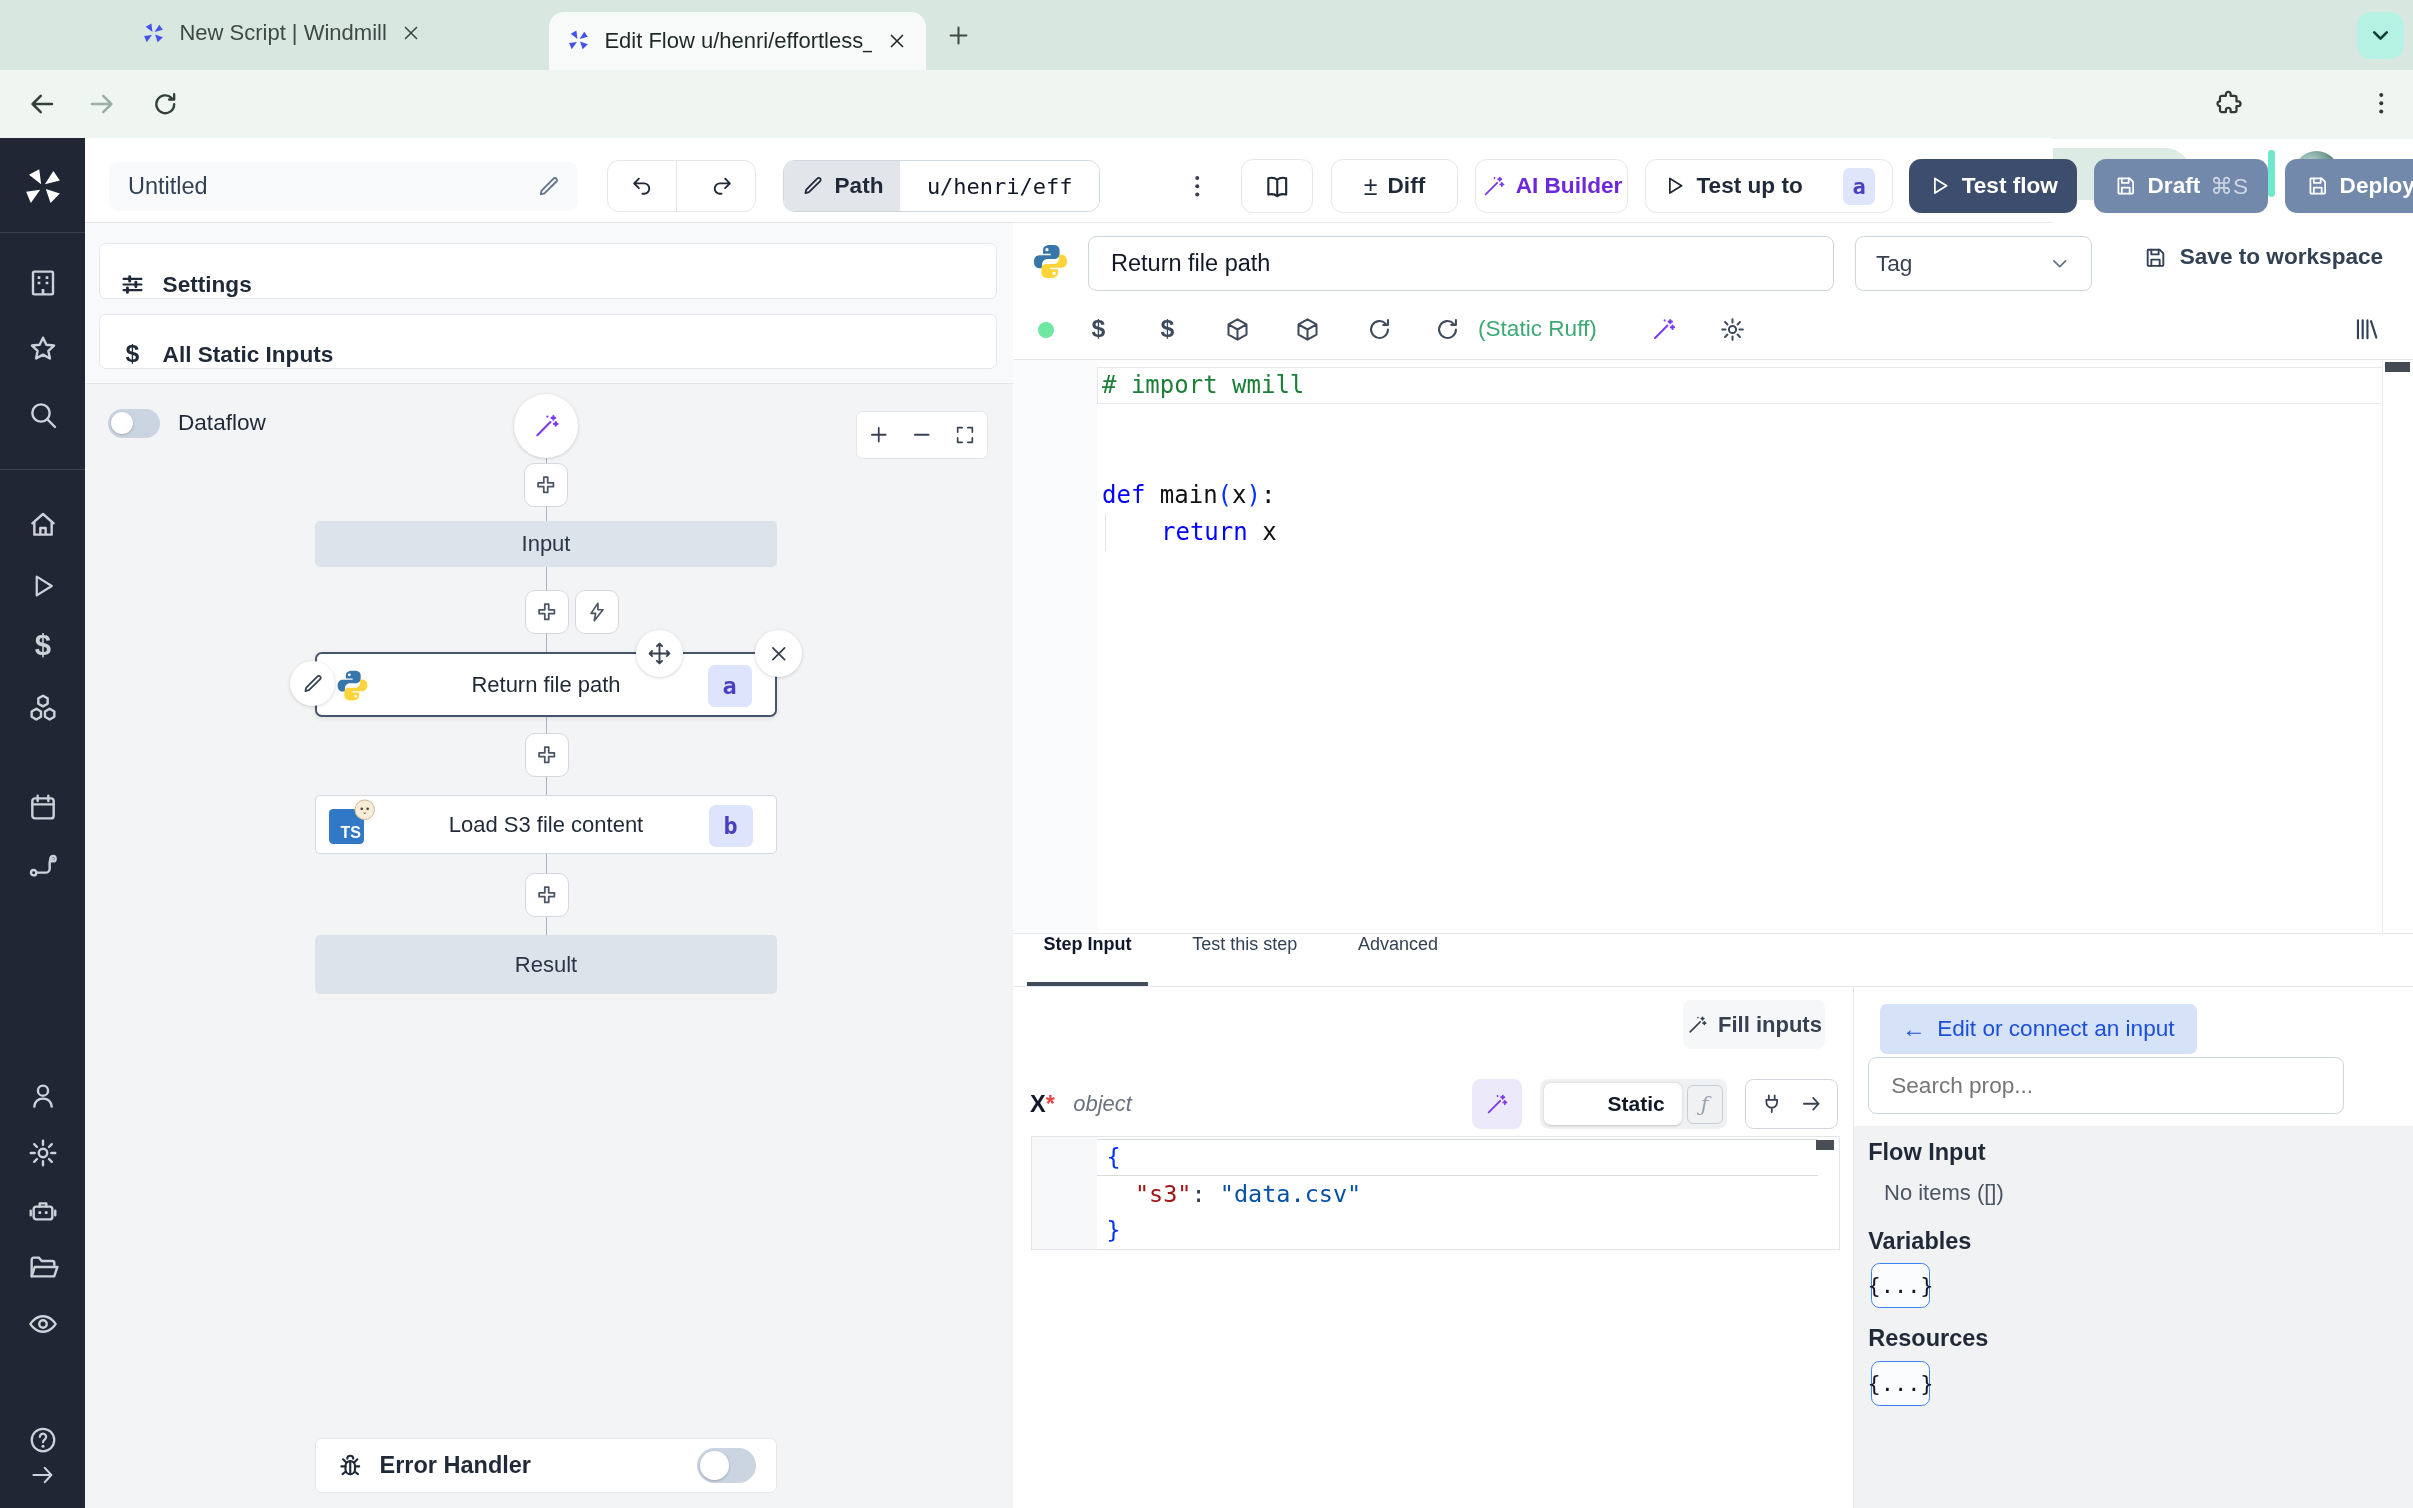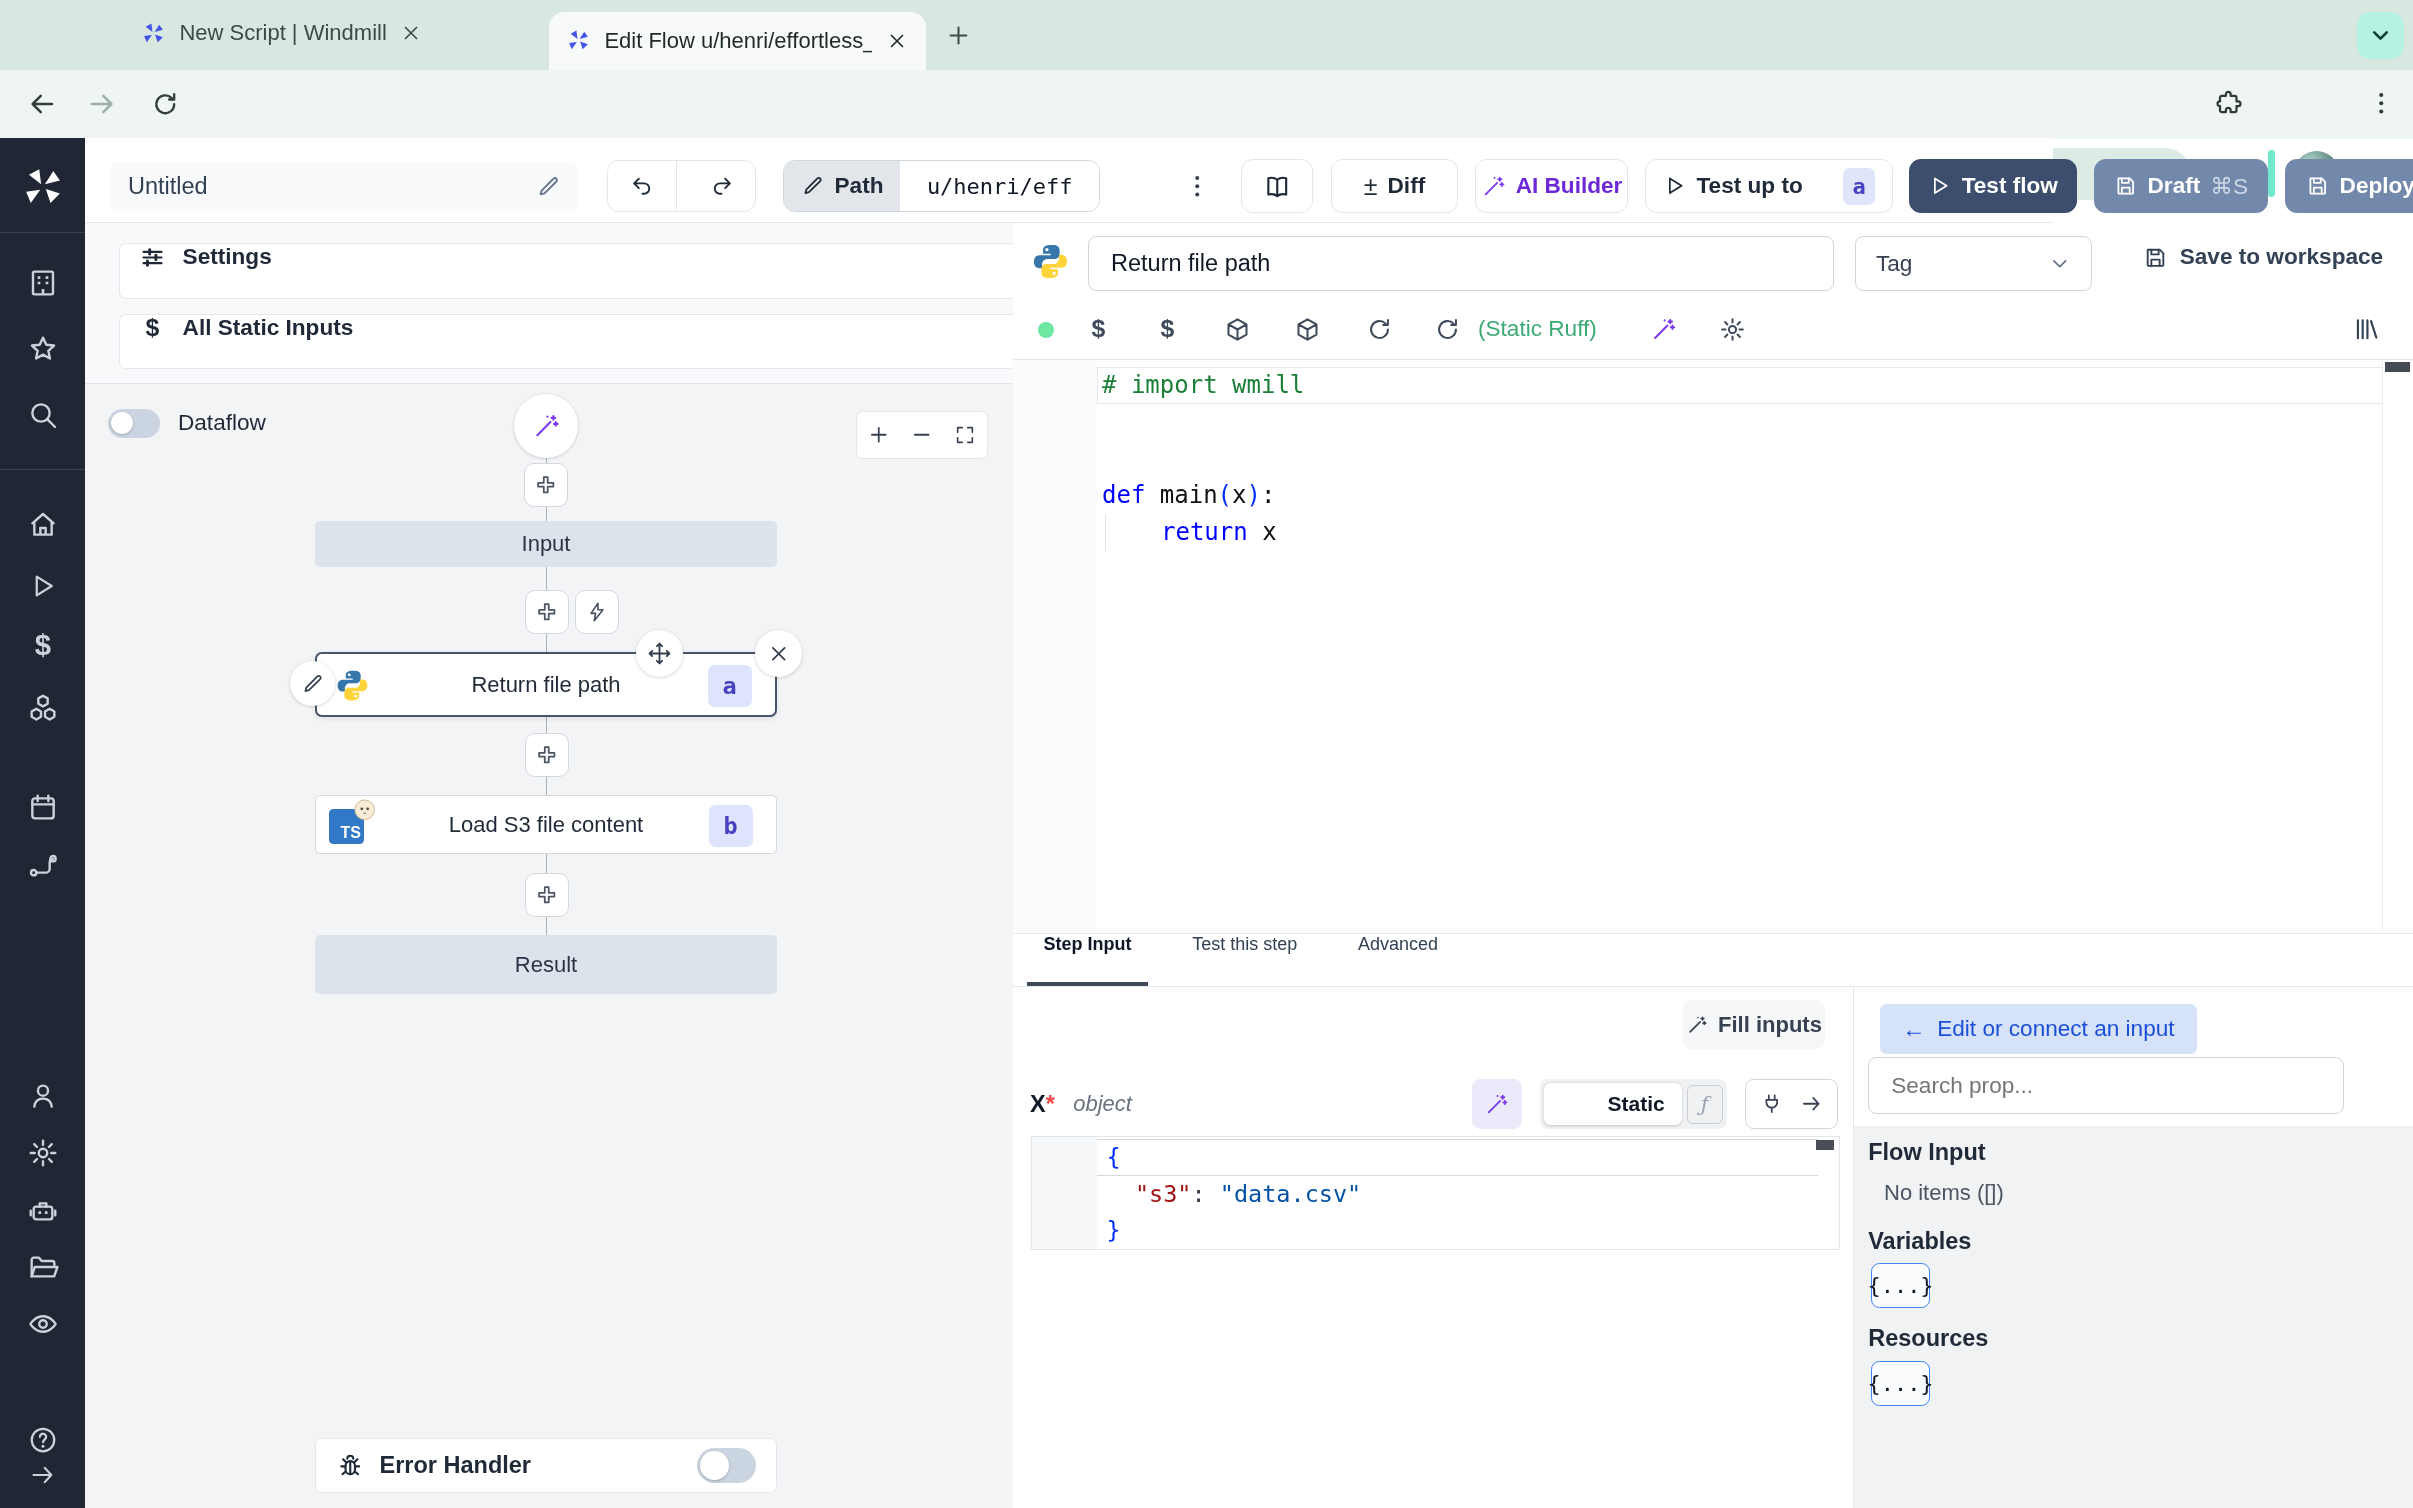--- a/index.html
+++ b/index.html
@@ -20,21 +20,21 @@
   .apptoolbar{left:85px;top:138px;width:1968px;height:85px;background:#fff;border-bottom:0.8px solid #e5e7eb;box-sizing:border-box;}
   .btn{box-sizing:border-box;border:0.8px solid #e3e6ea;border-radius:11.7px;background:#fff;display:flex;align-items:center;justify-content:center;gap:10px;font-size:22.6px;font-weight:600;color:#1f2937;}
   .btn-dark{background:#3c4d6d;border-color:#3c4d6d;color:#fff;font-weight:700;}
   .btn-slate{background:#7389ab;border-color:#7389ab;color:#fff;font-weight:700;}
   
   .sidebar{left:0;top:138px;width:85px;height:1370px;background:#202633;}
   .sb-ic{position:absolute;left:50%;transform:translate(-50%,-50%);color:#ccd2da;}
   .sb-div{position:absolute;left:0;width:85px;height:0.8px;background:#3a4150;}
   
   .flowpanel{left:85px;top:223px;width:929px;height:1286px;background:#f8f9fa;border-right:0.8px solid #e3e5e8;box-sizing:border-box;}
-  .card{box-sizing:border-box;background:#fff;border:0.8px solid #e5e7eb;border-radius:6.7px;display:flex;align-items:flex-start;gap:17px;padding:0 18.4px;font-size:22.6px;font-weight:600;color:#1f2937;margin-left:20px;}
+  .card{box-sizing:border-box;background:#fff;border:0.8px solid #e5e7eb;border-radius:6.7px;display:flex;align-items:flex-end;gap:17px;padding:0 18.4px;font-size:22.6px;font-weight:600;color:#1f2937;}
   .graph{position:absolute;left:0;top:160px;width:928px;height:1125px;background:#f3f4f6;border-top:0.8px solid #e3e5e8;box-sizing:border-box;}
   .gnode{position:absolute;left:230px;width:462px;display:flex;align-items:center;justify-content:center;font-size:22px;color:#2b3545;box-sizing:border-box;}
   .gnode-virtual{background:#dce3eb;border-radius:5px;height:46px;}
   .plusbtn{position:absolute;width:44px;height:44px;background:#fff;border:0.8px solid #d4d8de;border-radius:10px;box-sizing:border-box;display:flex;align-items:center;justify-content:center;color:#4b5563;}
   .connline{position:absolute;left:461px;width:1.3px;background:#aab1ba;}
   .badge{position:absolute;width:44px;height:42px;border-radius:6.7px;background:#dde4fb;color:#4840c0;font-weight:700;font-size:23.5px;display:flex;align-items:center;justify-content:center;font-family:"DejaVu Sans Mono",monospace;}
   .bubble{position:absolute;background:#fff;border-radius:50%;box-shadow:0 0.8px 3.4px rgba(0,0,0,.18);display:flex;align-items:center;justify-content:center;color:#374151;}
   .toggle{position:relative;border-radius:837px;background:#cbd5e1;}
   .knob{position:absolute;top:3.4px;left:3.4px;background:#fff;border-radius:50%;box-shadow:0 0.8px 2.5px rgba(0,0,0,.25);}
   

